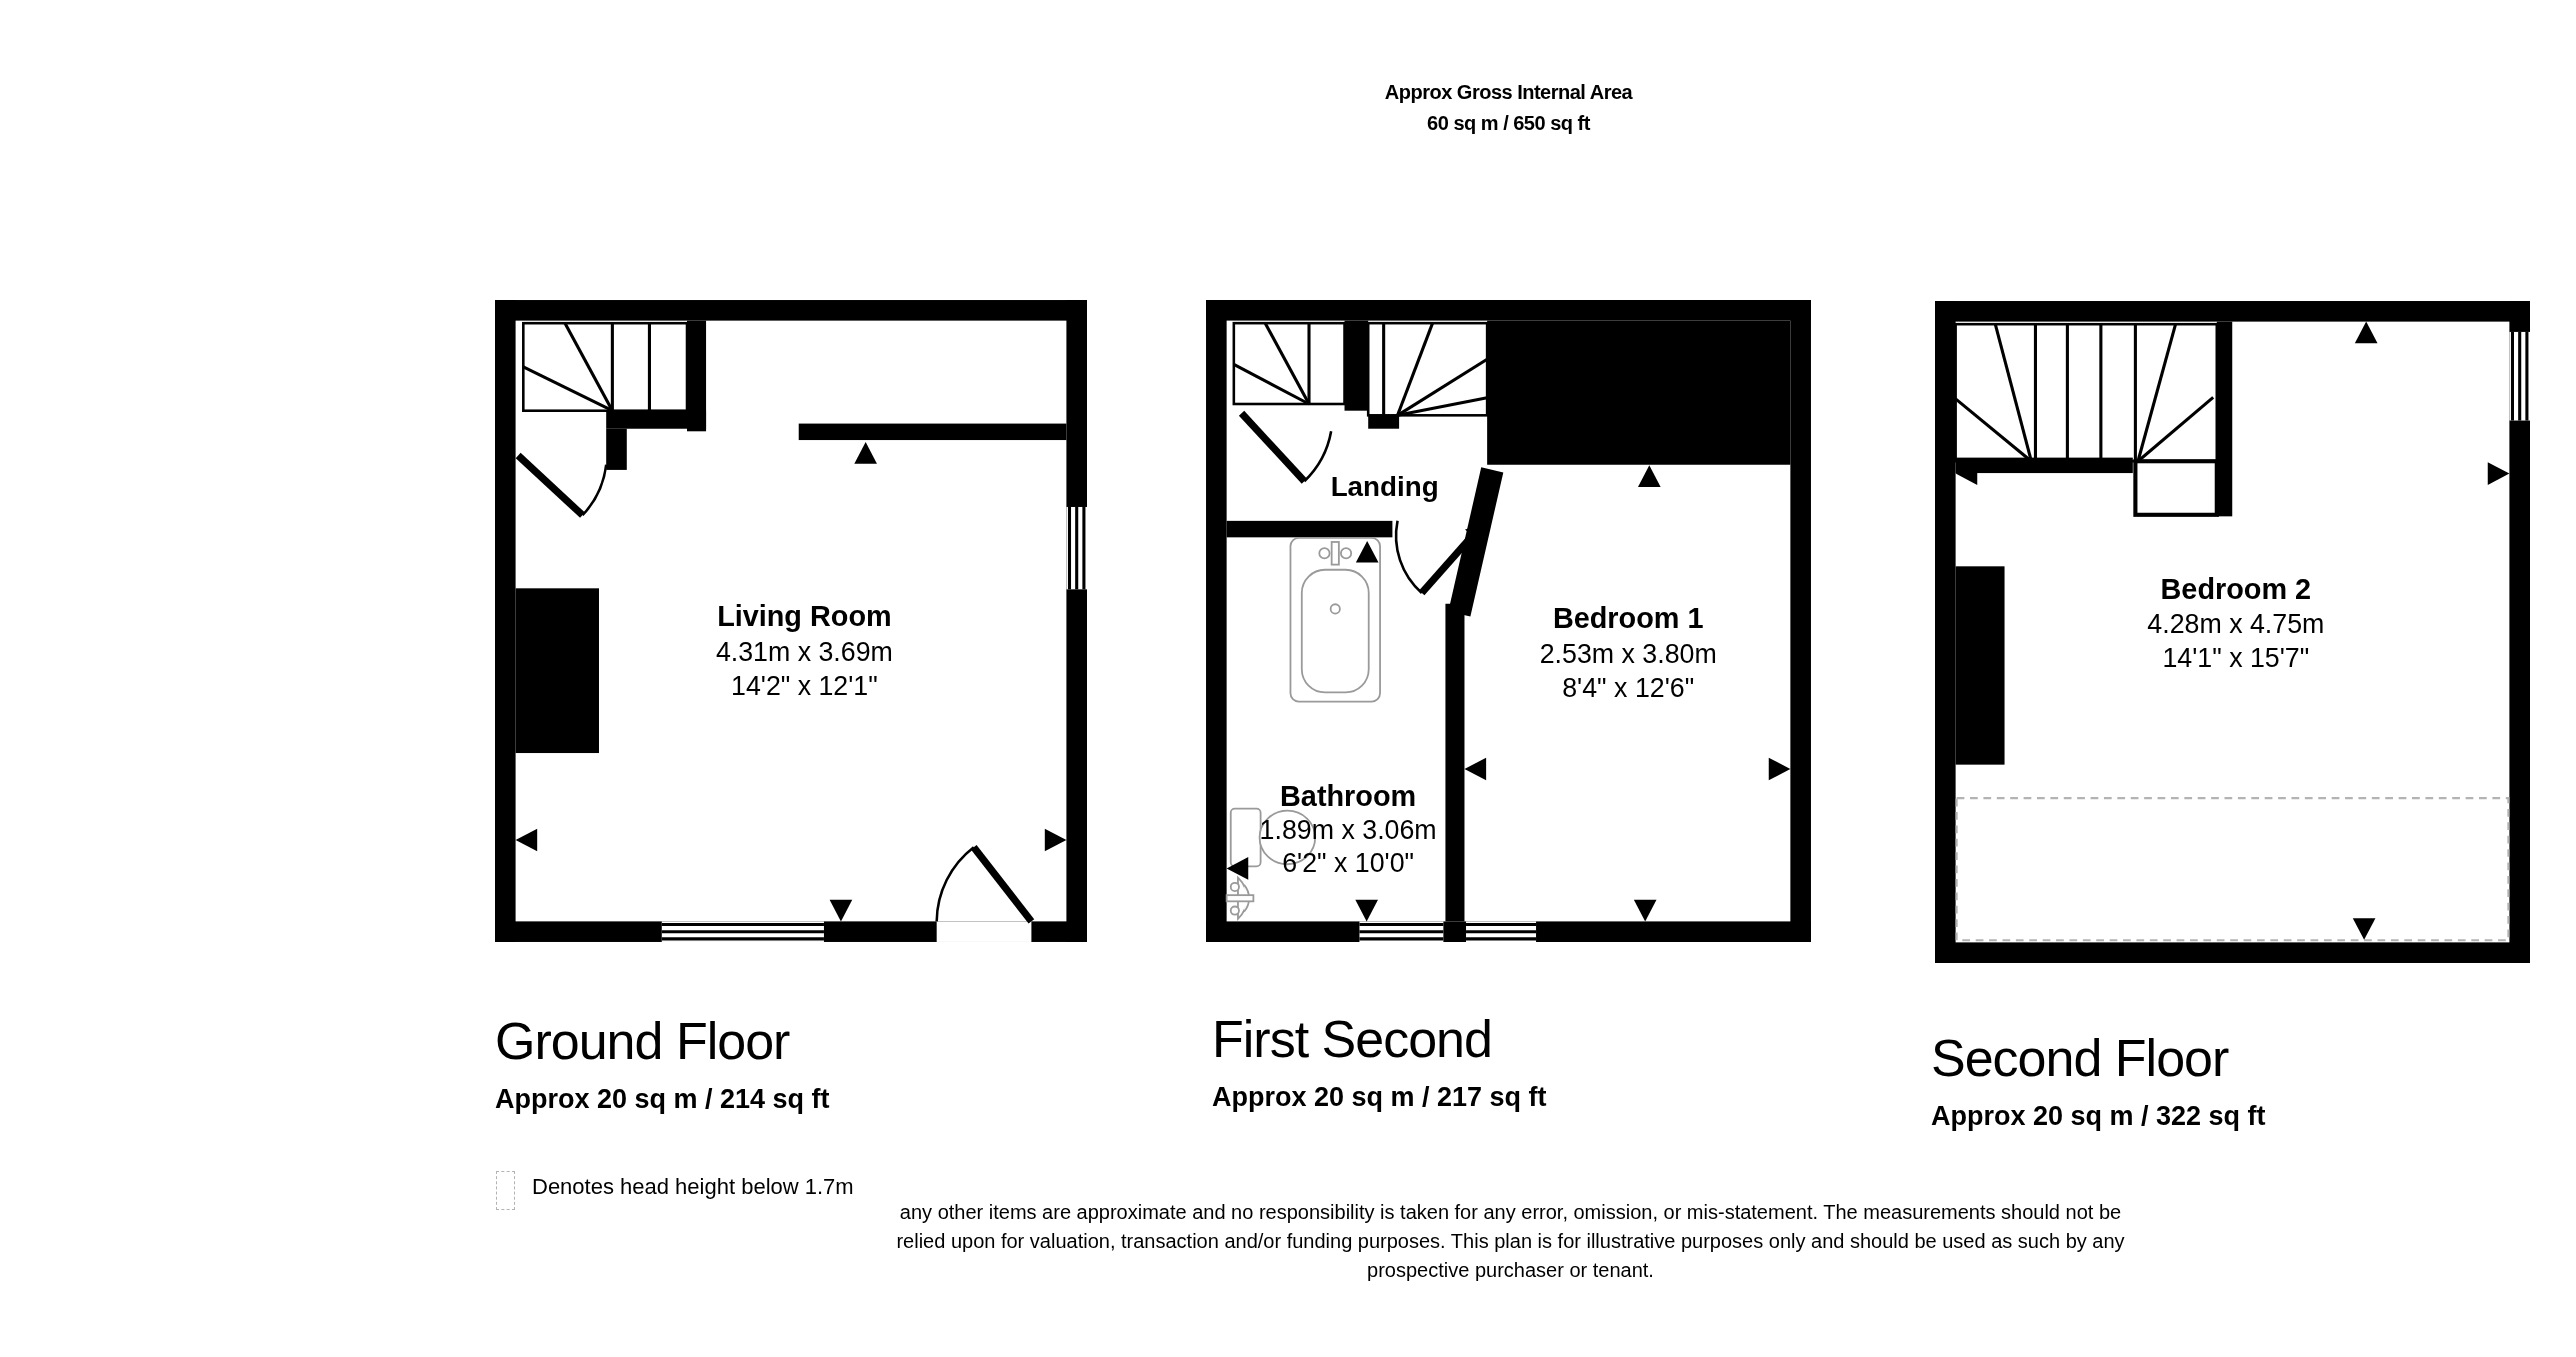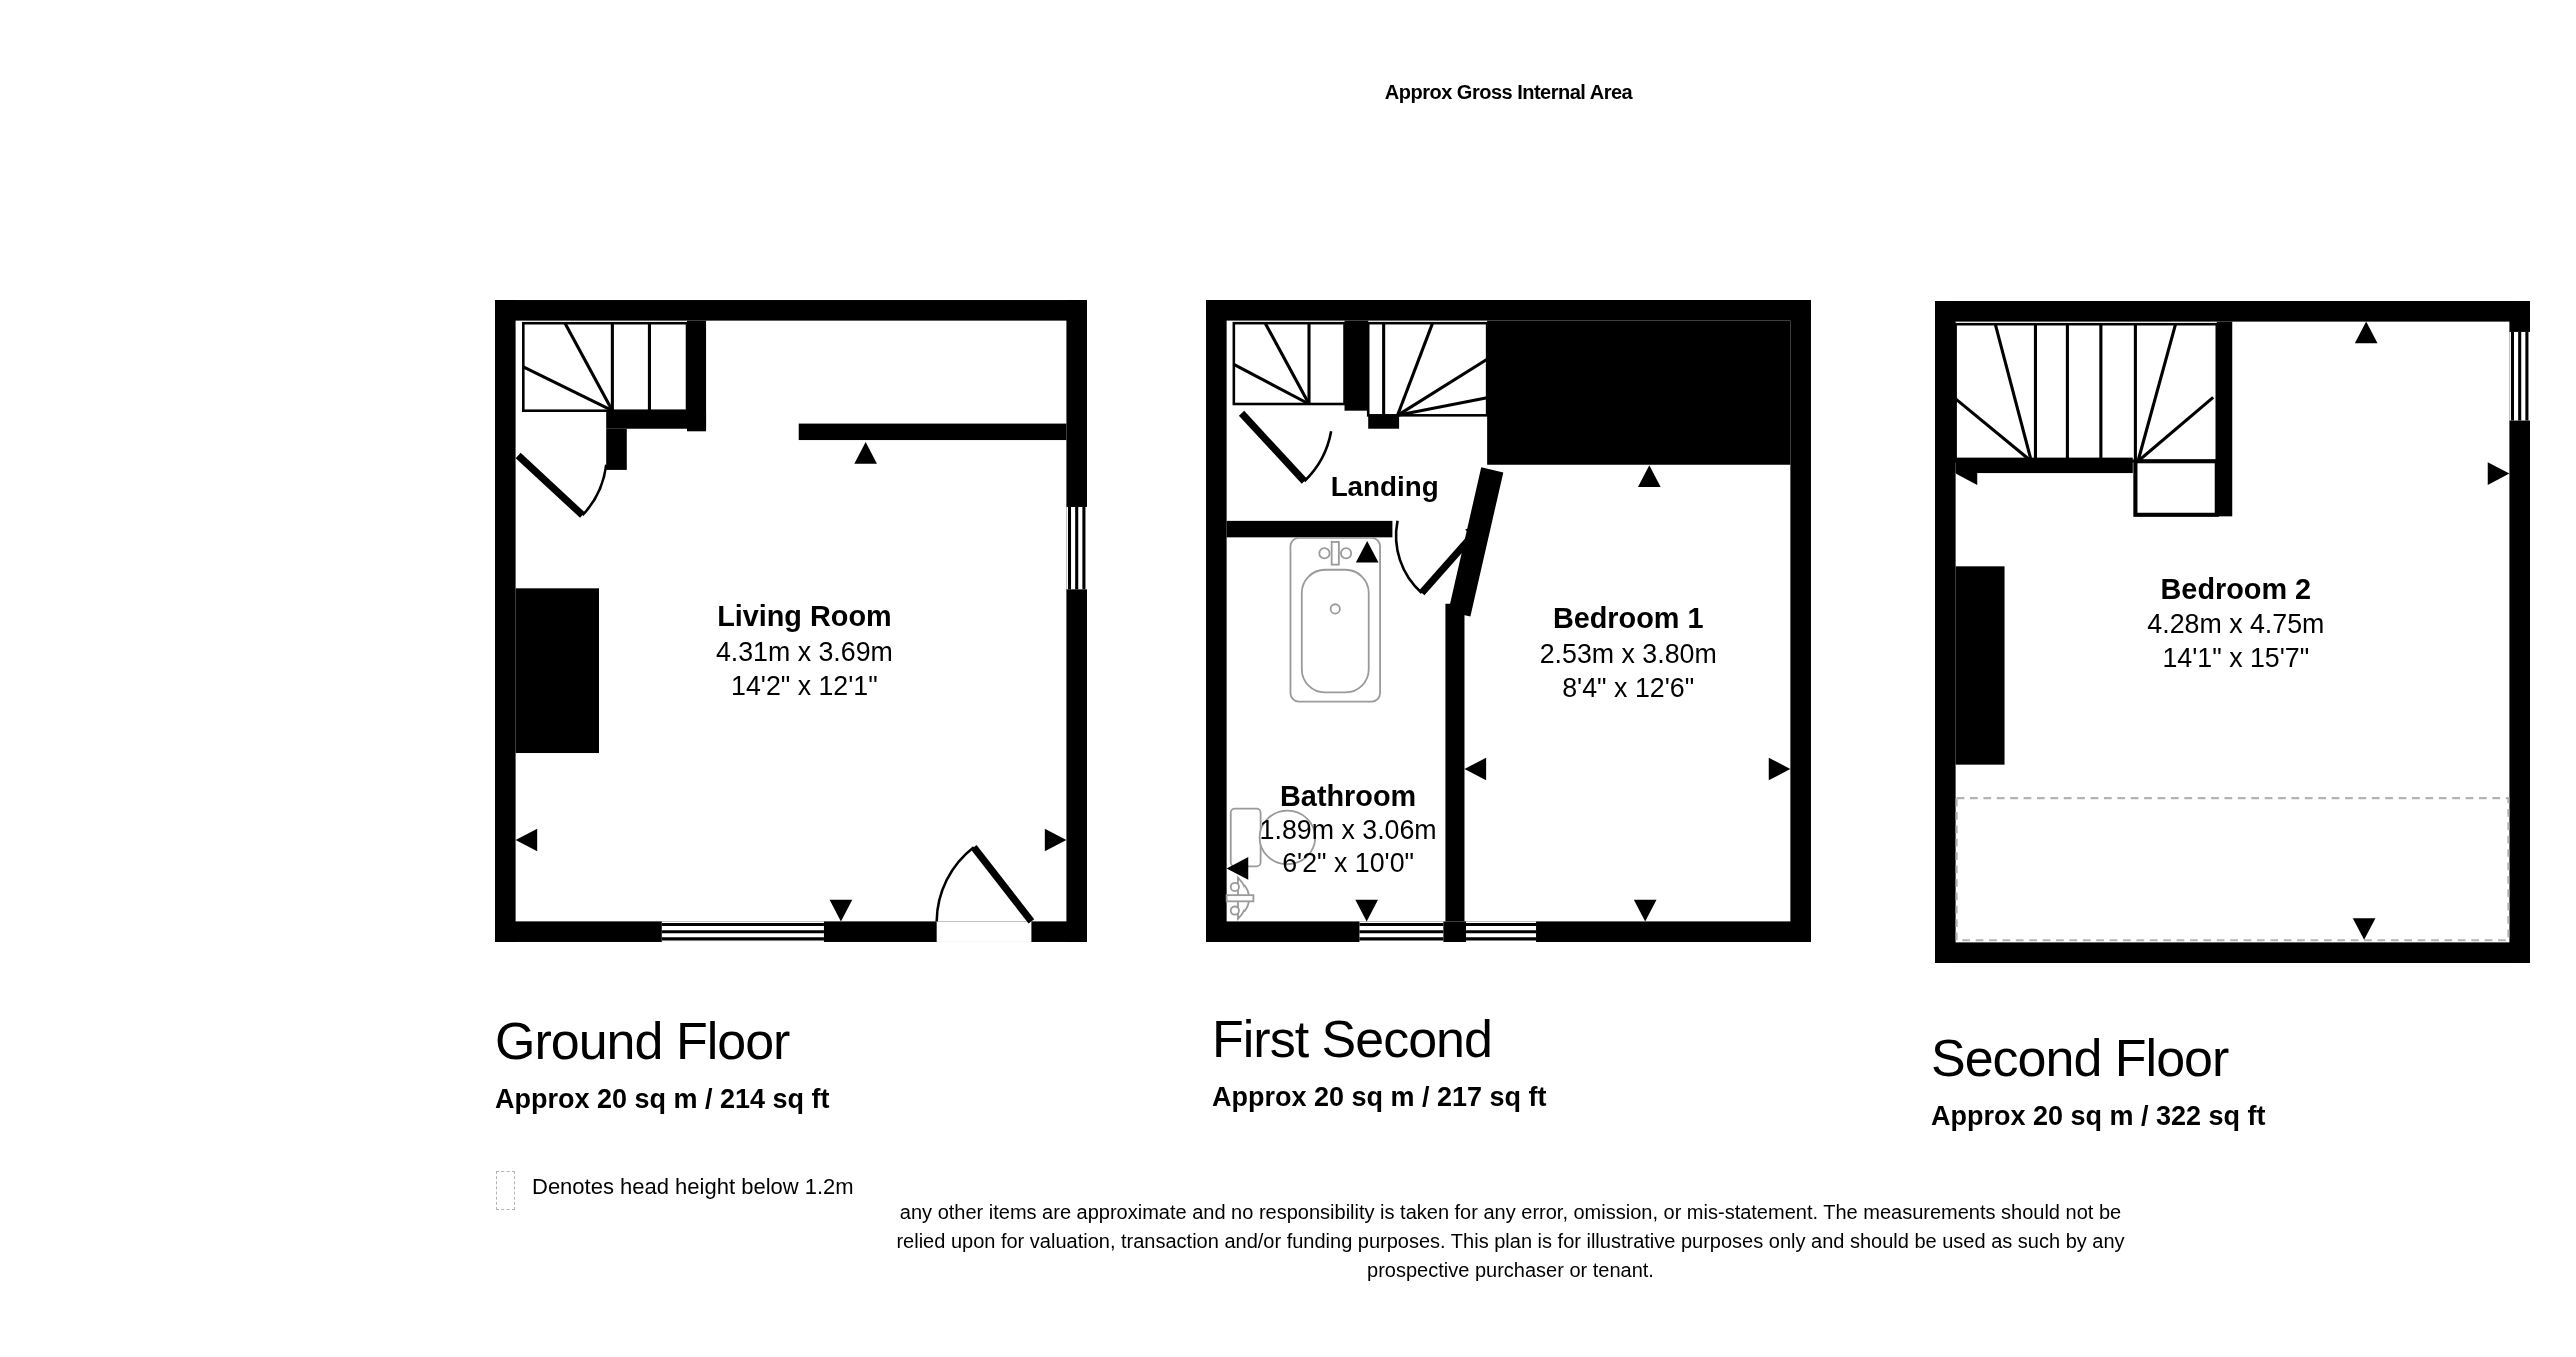--- a/index.html
+++ b/index.html
@@ -32,20 +32,21 @@
   
   .legend-box{width:16.5px;height:37px;border:1.5px dashed #b3b3b3;}
   .legend-text{font-size:22px;}
   .disclaimer{width:1525px;text-align:center;font-size:20px;line-height:29px;}
 </style>
 </head>
 <body>
 
 <div class="abs title-block">
   <div>Approx Gross Internal Area</div>
+  <div>60 sq m / 650 sq ft</div>
 </div>
 
 <svg class="abs" style="left:495px;top:300px;" width="592" height="642" viewBox="0 0 1150 1247">
   <g>
     <rect class="wall" x="0" y="0" width="1150" height="40"></rect>
     <rect class="wall" x="0" y="1207" width="1150" height="40"></rect>
     <rect class="wall" x="0" y="0" width="40" height="1247"></rect>
     <rect class="wall" x="1110" y="0" width="40" height="1247"></rect>
     <rect class="wall" x="590" y="240" width="520" height="32"></rect>
     <rect class="wall" x="373" y="40" width="37" height="215"></rect>
@@ -229,20 +230,20 @@
 <div class="abs floor-label" style="left:1212px;top:1009px;">
   <div class="fname">First Second</div>
   <div class="farea">Approx 20 sq m / 217 sq ft</div>
 </div>
 <div class="abs floor-label" style="left:1931px;top:1028px;">
   <div class="fname">Second Floor</div>
   <div class="farea">Approx 20 sq m / 322 sq ft</div>
 </div>
 
 <div class="abs legend-box" style="left:496px;top:1171px;"></div>
-<div class="abs legend-text" style="left:532px;top:1174px;">Denotes head height below 1.2m</div>
+<div class="abs legend-text" style="left:532px;top:1174px;">Denotes head height below 1.7m</div>
 
 <div class="abs disclaimer" style="left:748px;top:1198px;">
   <div>any other items are approximate and no responsibility is taken for any error, omission, or mis-statement. The measurements should not be</div>
   <div>relied upon for valuation, transaction and/or funding purposes. This plan is for illustrative purposes only and should be used as such by any</div>
   <div>prospective purchaser or tenant.</div>
 </div>
 
 
 </body></html>

